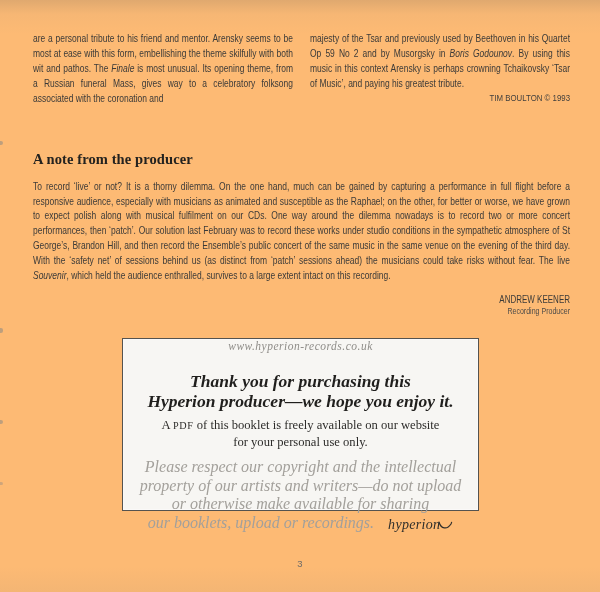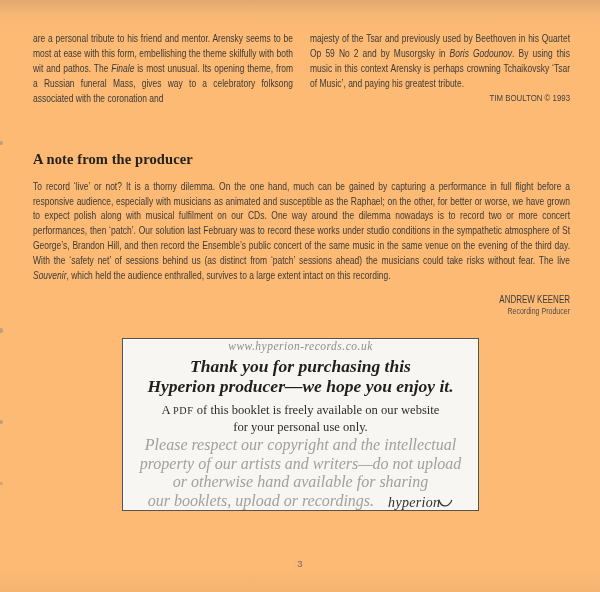--- a/index.html
+++ b/index.html
@@ -36,24 +36,24 @@
   .credit-name { font-size:10px; color:#3b3a38; }
   .credit-role { font-size:8.8px; color:#4c4b49; margin-top:1px; }
 
   .notice {
     position:absolute; left:122px; top:338px; width:357px; height:173px;
     box-sizing:border-box; border:1.5px solid #55534f; background:#f7f6f3;
     text-align:center; font-family:"Liberation Serif", serif; padding-top:1px;
     box-shadow:0 0 0 1px rgba(255,255,255,.4) inset;
   }
   .site { font-style:italic; font-size:11.5px; color:#8f8d89; letter-spacing:.5px; }
-  .thanks { font-style:italic; font-weight:bold; font-size:17.5px; line-height:20px; color:#201f1d; margin-top:4px; }
+  .thanks { font-style:italic; font-weight:bold; font-size:17.5px; line-height:20px; color:#201f1d; margin-top:19px; }
   .pdfline { font-size:12.6px; line-height:17px; color:#2d2c2a; margin-top:6px; }
   .pdf-caps { font-size:10.2px; letter-spacing:.6px; }
-  .respect { margin-top:0; font-style:italic; font-size:16px; line-height:18.5px; color:#a3a09b; }
+  .respect { margin-top:7px; font-style:italic; font-size:16px; line-height:18.5px; color:#a3a09b; }
   .respect .line { white-space:nowrap; }
   .logo {
     display:inline-block; margin-left:14px; font-style:italic; font-size:14px;
     color:#2f2e2b; letter-spacing:.3px; position:relative; top:1px;
   }
   .logo svg { vertical-align:-3px; margin-left:-2px; }
 
   .pagenum { position:absolute; left:0; right:0; top:558px; text-align:center;
     font-size:9.5px; color:#6e6c69; }
 
@@ -104,21 +104,21 @@
       <div>Thank you for purchasing this</div>
       <div>Hyperion producer—we hope you enjoy it.</div>
     </div>
     <div class="pdfline">
       <div><span>A </span><span class="pdf-caps">PDF</span><span> of this booklet is freely available on our website</span></div>
       <div>for your personal use only.</div>
     </div>
     <div class="respect">
       <div class="line">Please respect our copyright and the intellectual</div>
       <div class="line">property of our artists and writers—do not upload</div>
-      <div class="line">or otherwise hand available for sharing</div>
+      <div class="line">or otherwise make available for sharing</div>
       <div class="line"><span>our booklets, upload or recordings.</span><span class="logo"><span>hyperion</span><svg width="15" height="12" viewBox="0 0 15 12" aria-hidden="true">
               <path d="M1 2 C 3 9, 9 10, 13 4 L 13.6 2.4" fill="none" stroke="#2f2e2b" stroke-width="1.2" stroke-linecap="round"></path>
             </svg></span></div>
     </div>
   </div>
 
   <div class="pagenum">3</div>
 
 </div>
 

